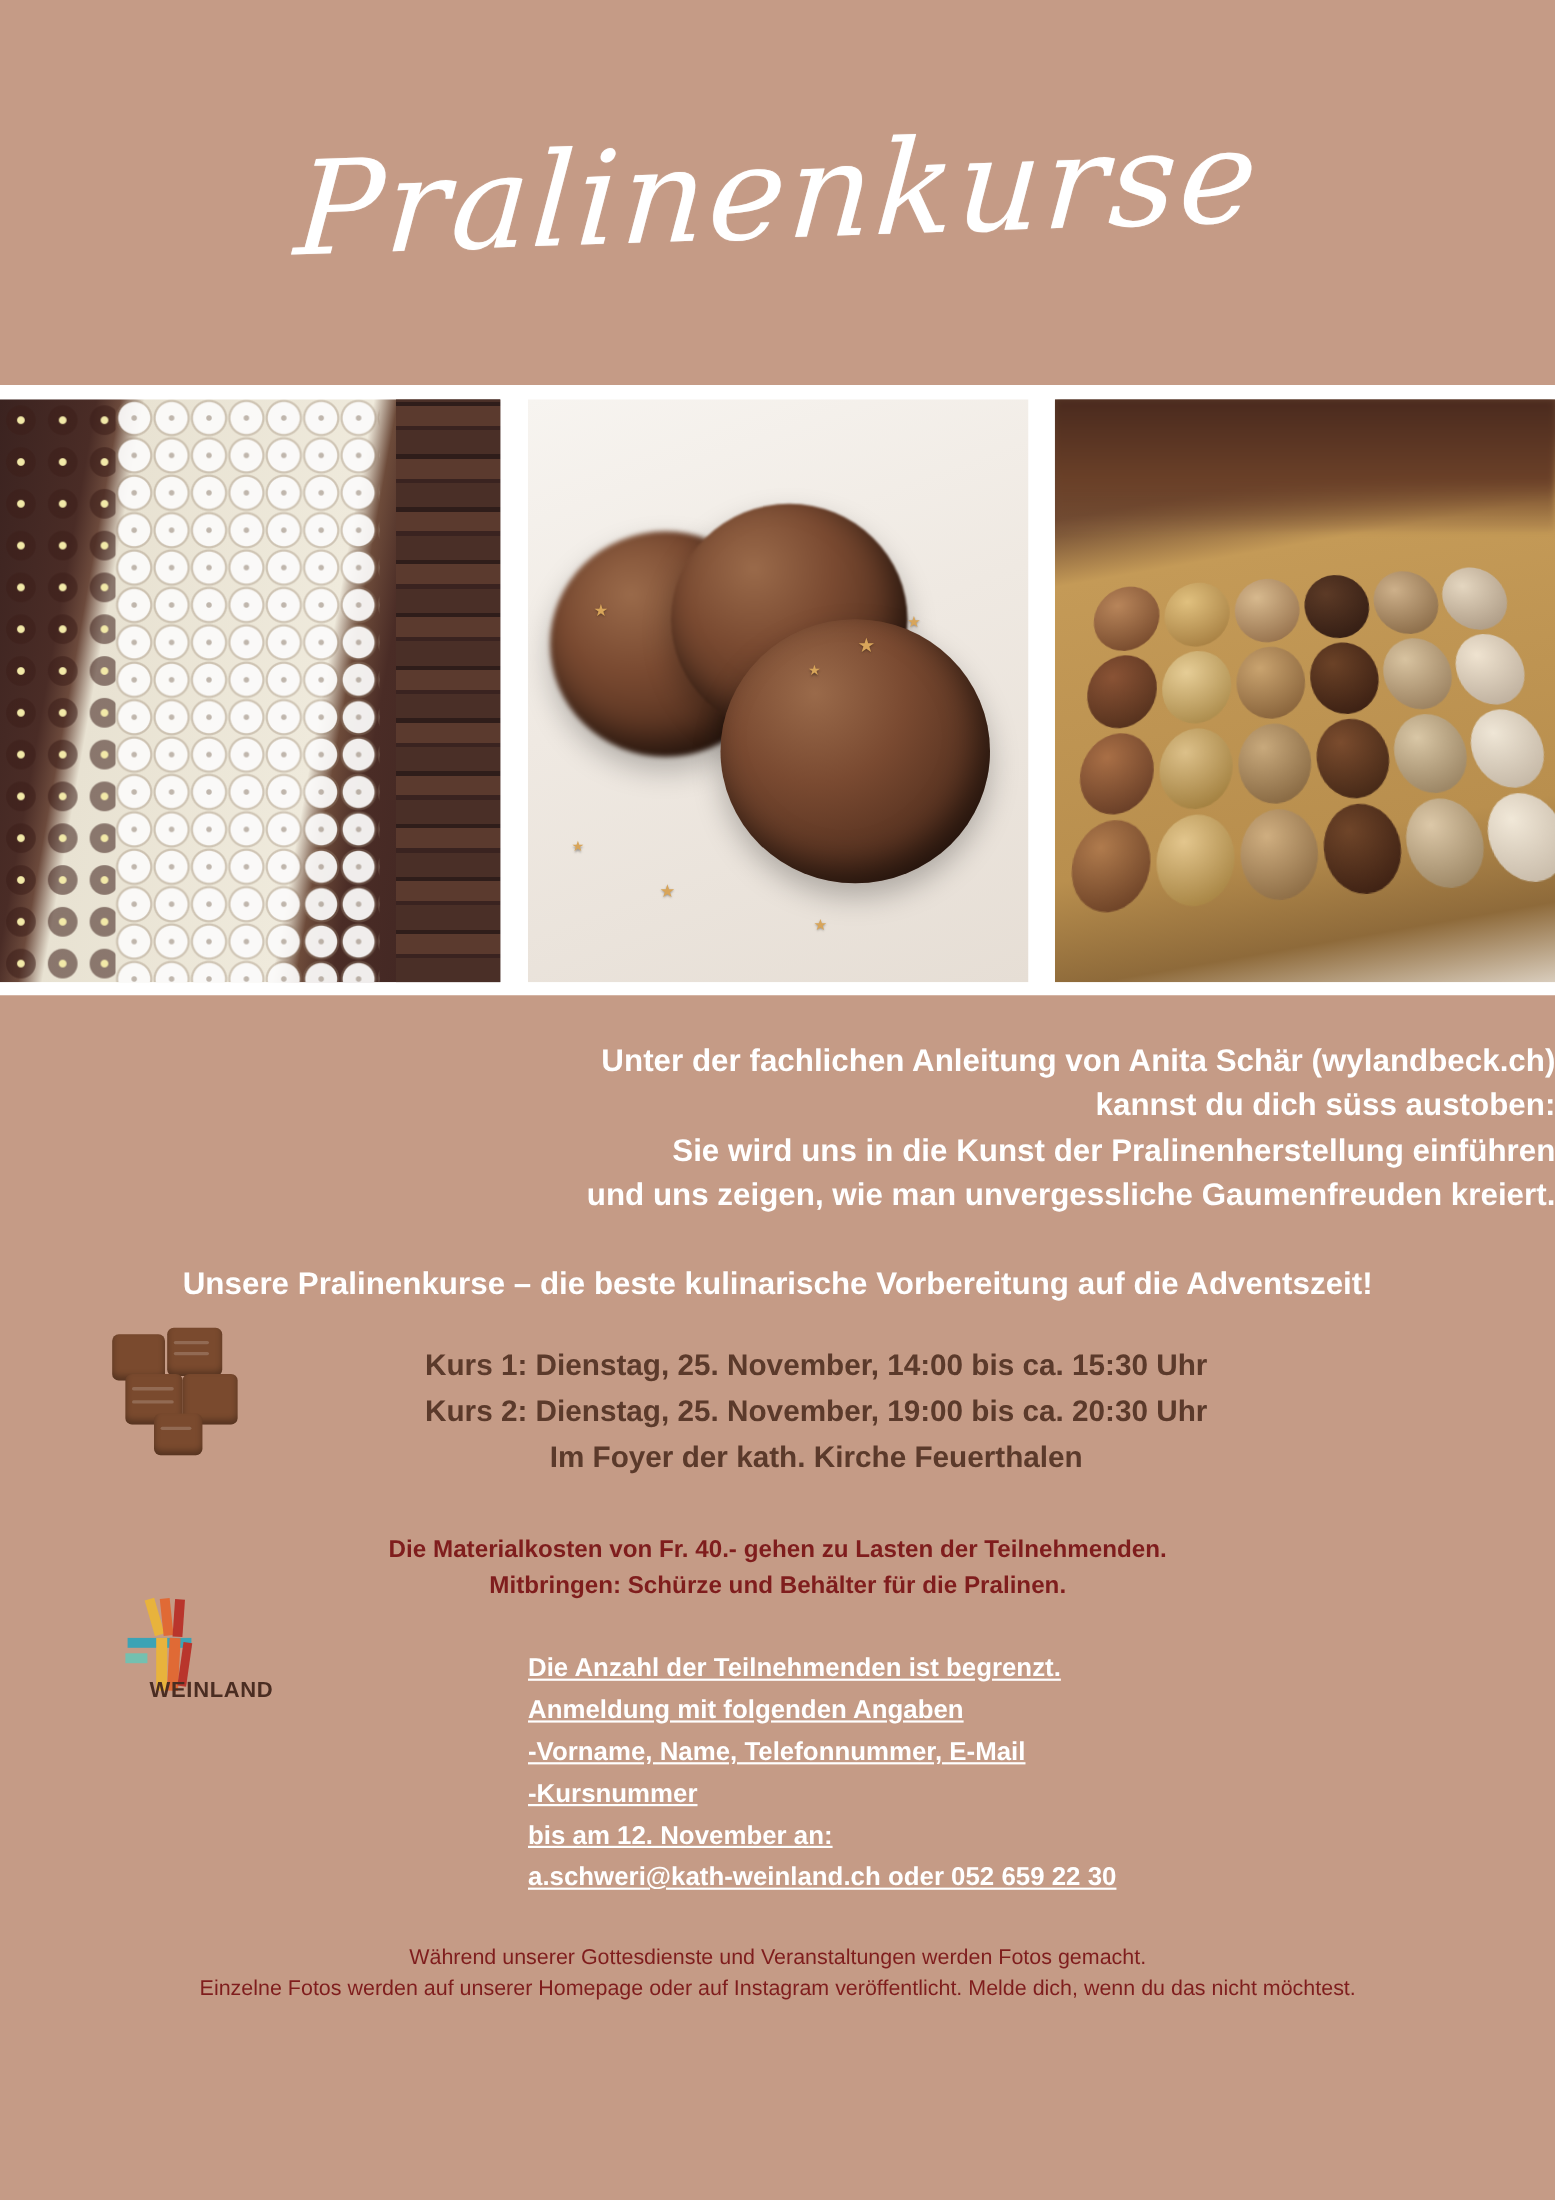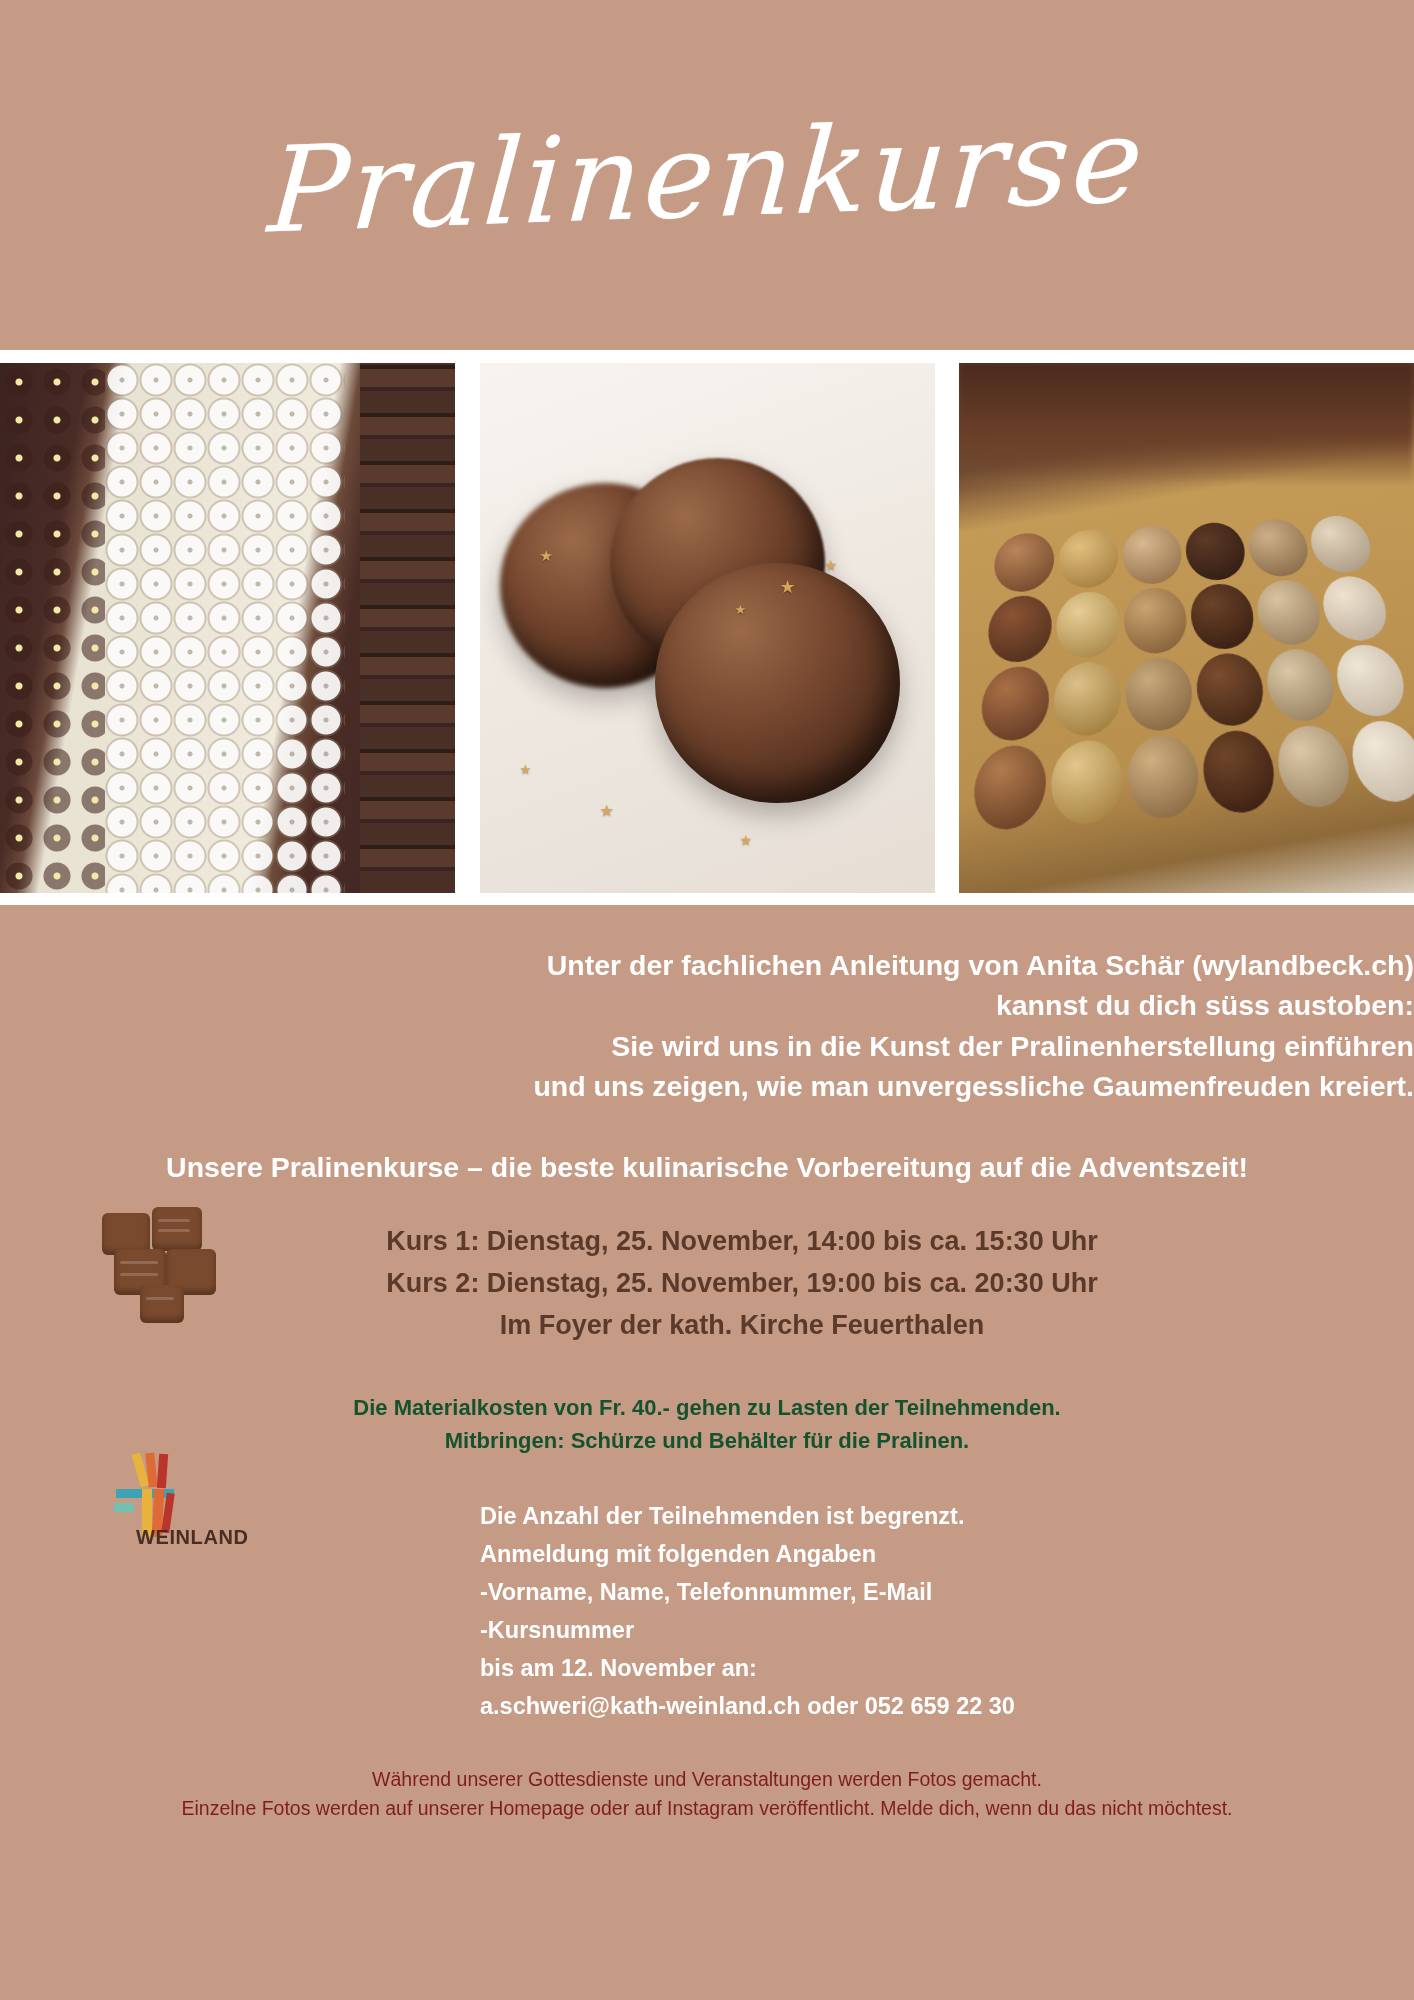--- a/index.html
+++ b/index.html
@@ -162,35 +162,36 @@
     font-weight: bold;
     font-size: 27px;
     line-height: 1.55;
     padding-top: 34px;
     padding-left: 70px;
   }
   .courses .line { display: block; }
 
   .costs {
     text-align: center;
-    color: #14532d;
+    color: #7f1d1d;
     font-weight: bold;
     font-size: 22px;
     line-height: 1.5;
     padding-top: 44px;
   }
   .costs .line { display: block; }
 
   .registration {
     color: #ffffff;
     font-weight: bold;
     font-size: 23.5px;
     line-height: 1.62;
     padding-top: 40px;
     padding-left: 480px;
+    text-decoration: underline;
   }
   .registration .line { display: block; }
 
   .footer-note {
     text-align: center;
     color: #7f1d1d;
     font-size: 19.5px;
     line-height: 1.45;
     padding-top: 40px;
   }

